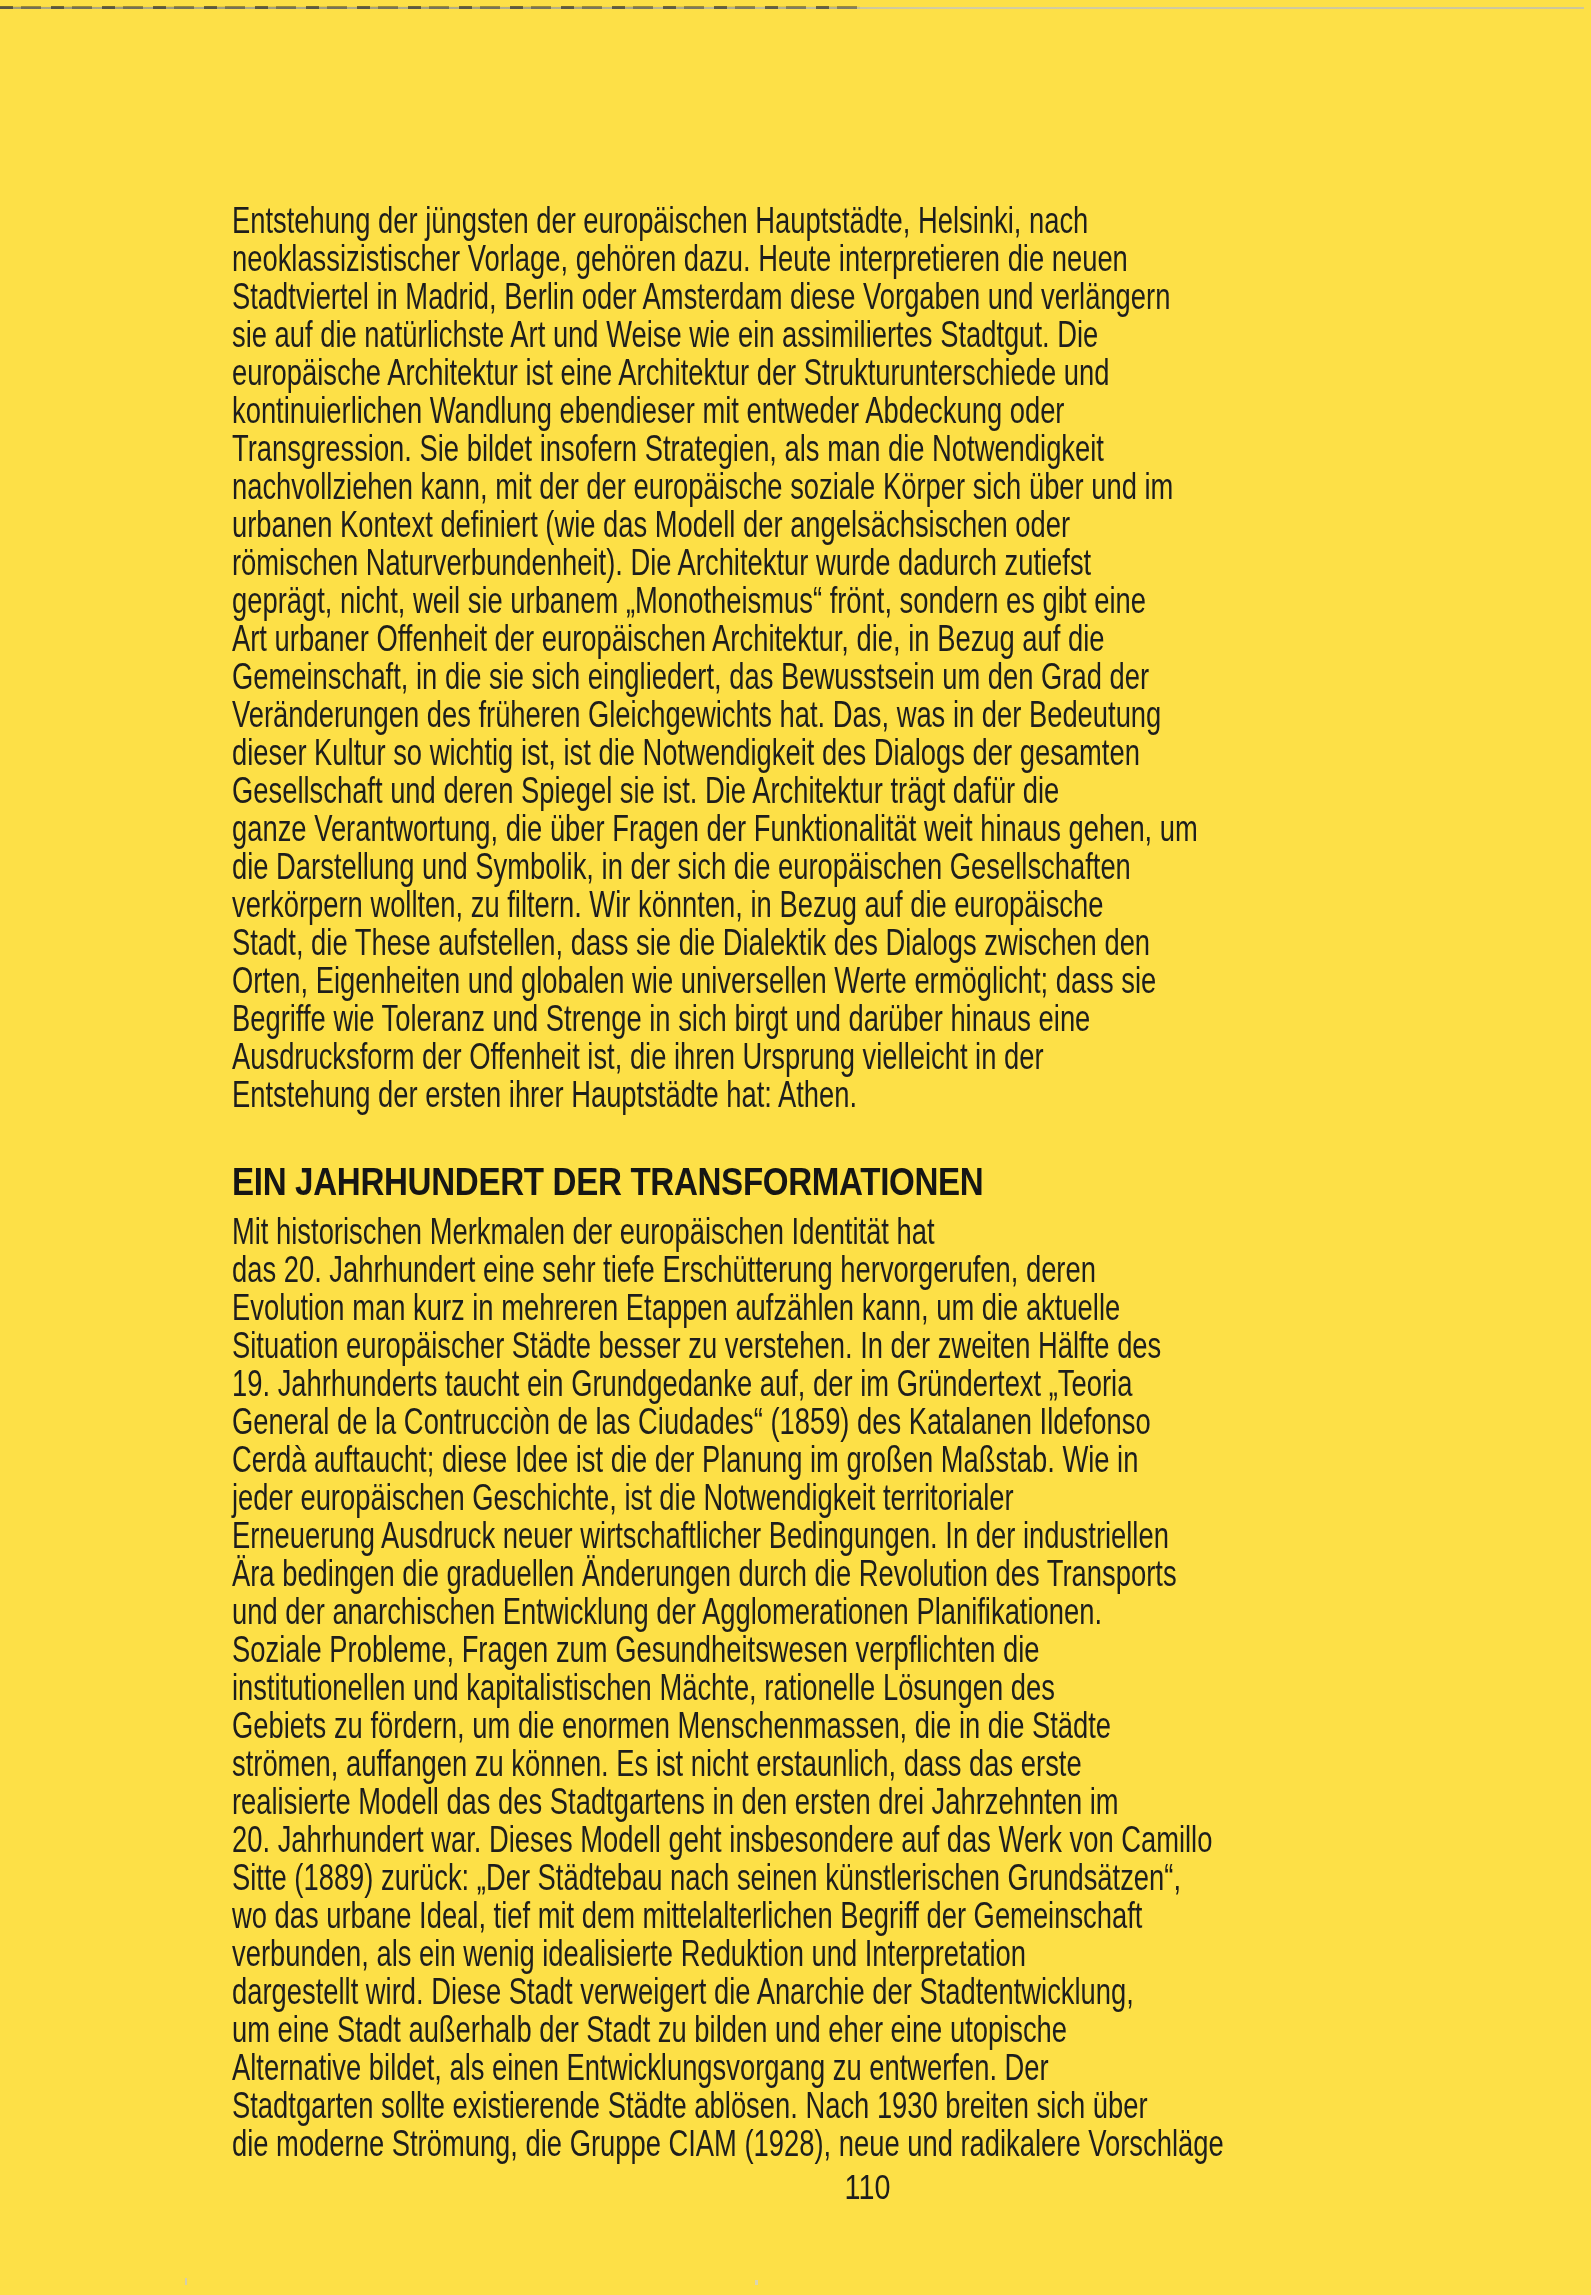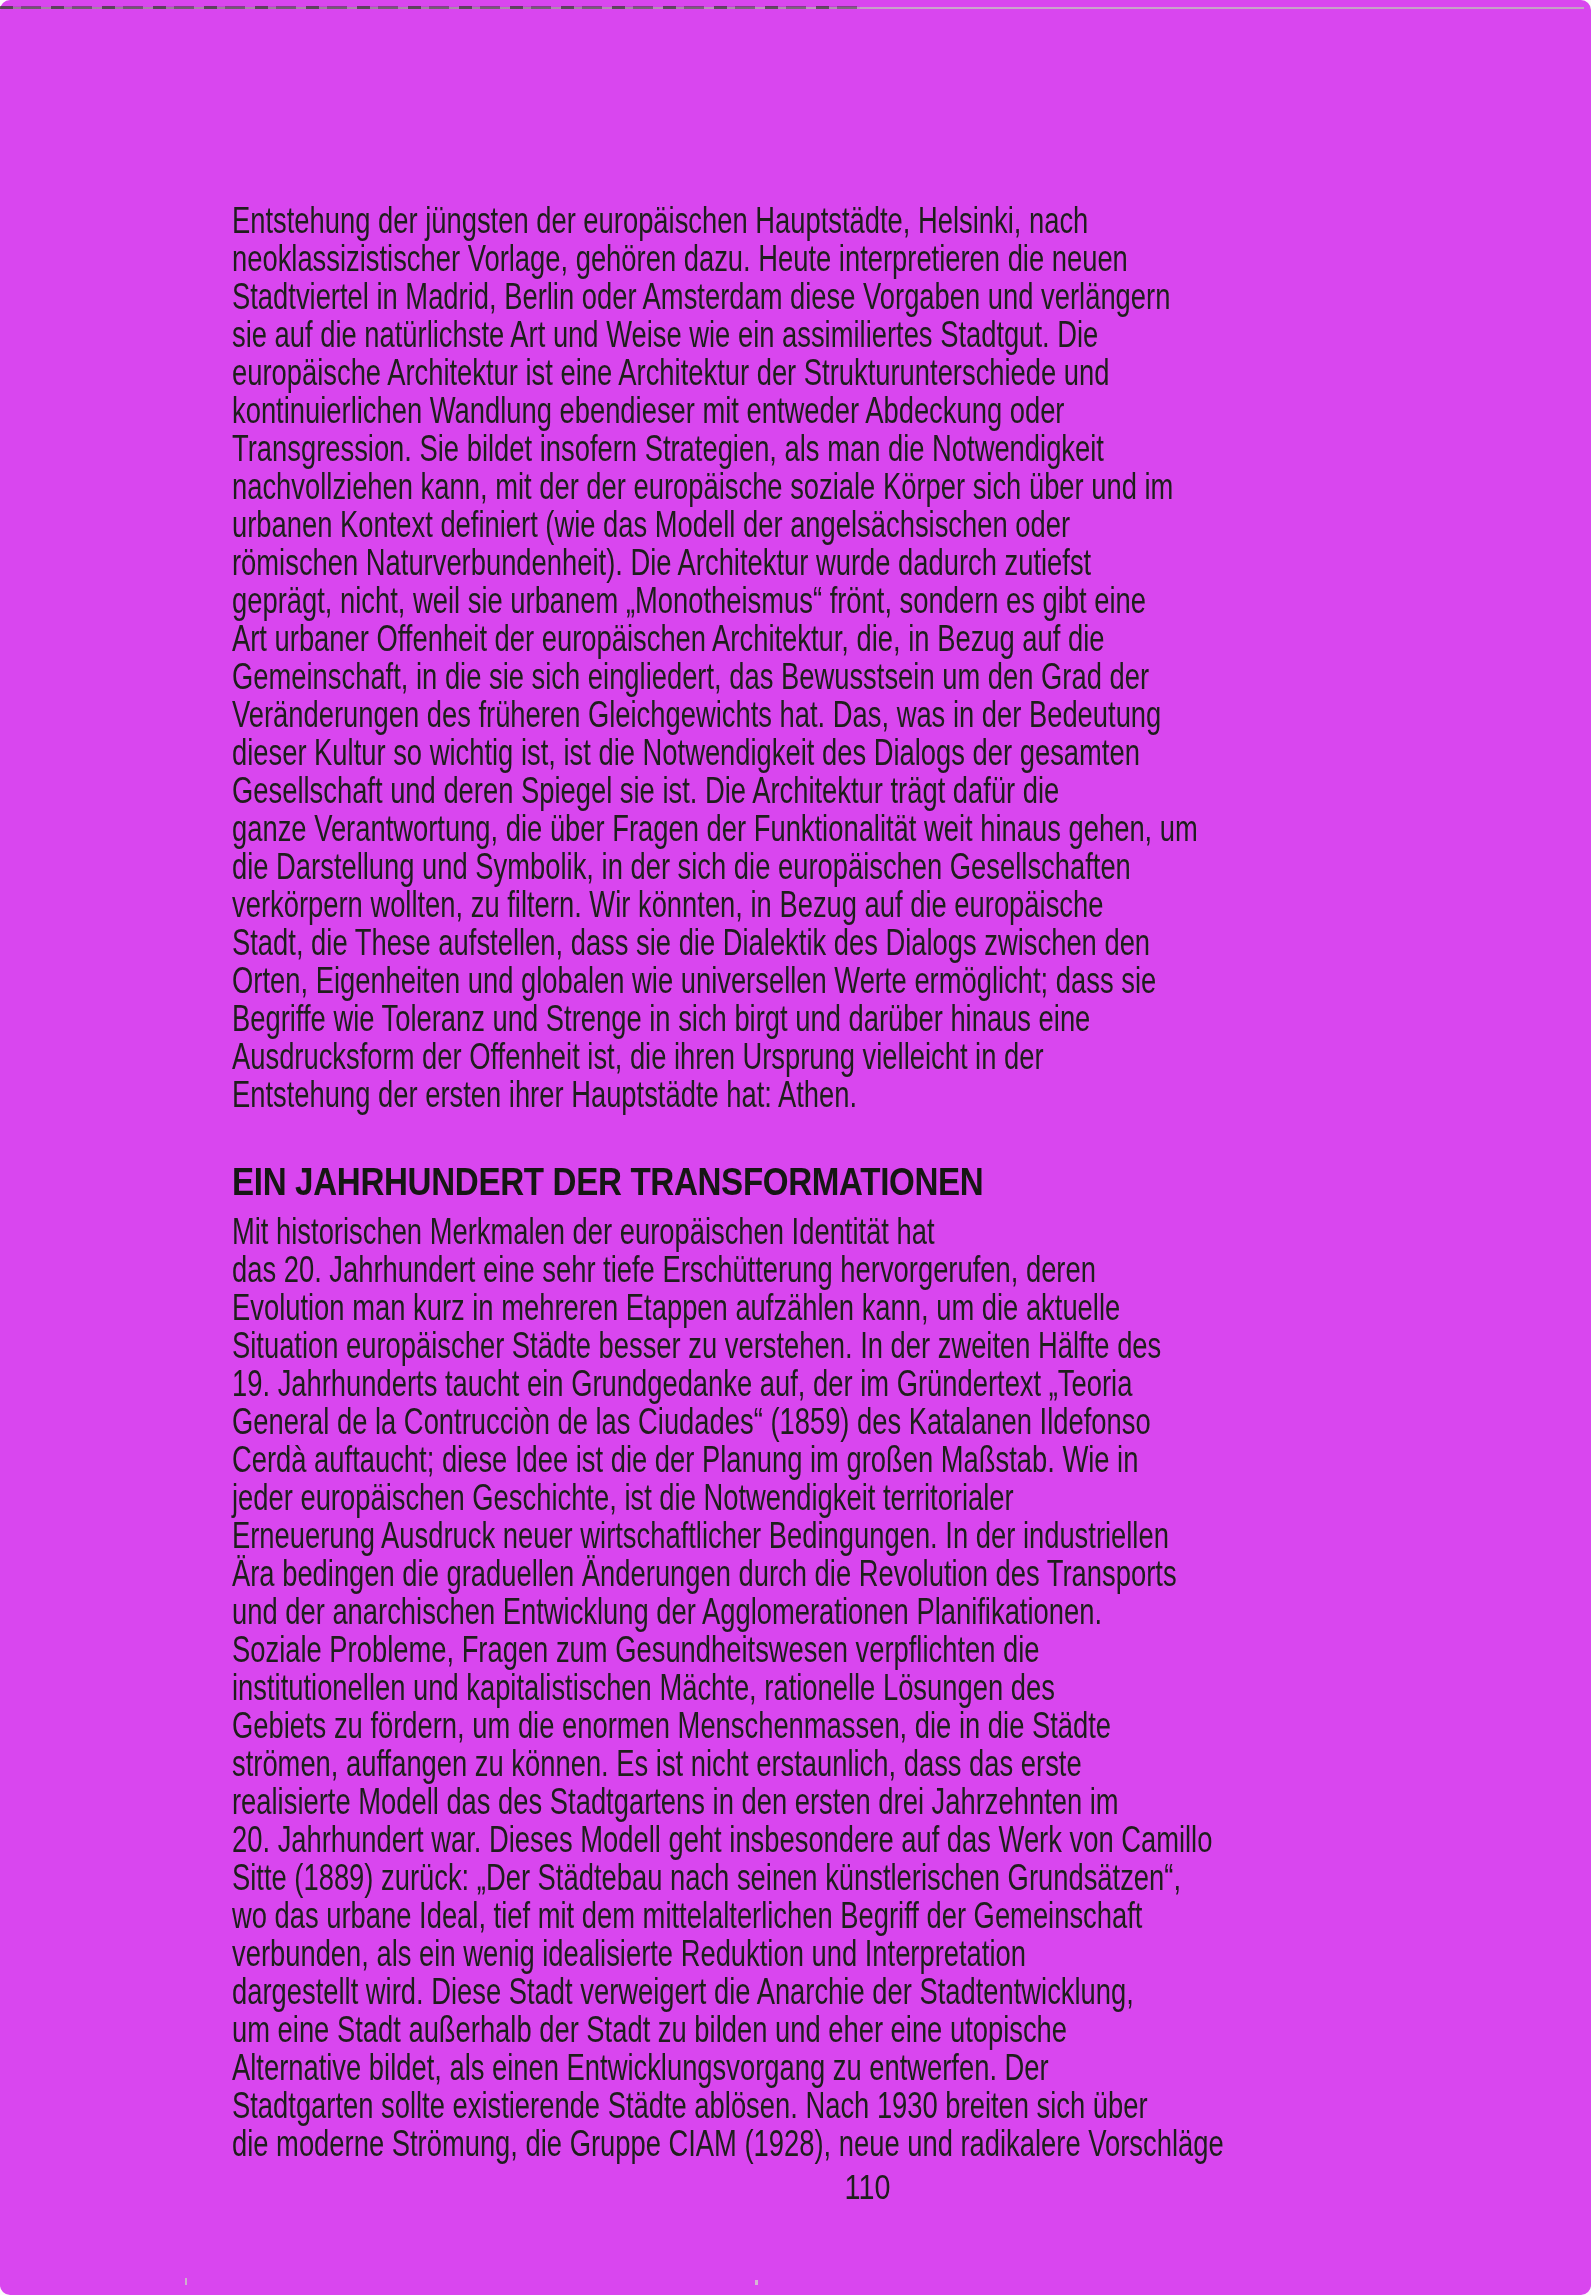--- a/index.html
+++ b/index.html
@@ -7,22 +7,21 @@
     padding: 0;
     width: 1592px;
     height: 2295px;
     overflow: hidden;
     background: #fbfbf9;
     font-family: "Liberation Sans", sans-serif;
   }
   .page {
     position: absolute;
     inset: 0;
-    background: #d946ef;
-    border-radius: 10px;
+    background: #fde047;
   }
   
   .scan-top-edge {
     position: absolute;
     top: 7.2px; left: 0;
     width: 1584px; height: 1.6px;
     background: linear-gradient(90deg, #9a9a93 0%, #a8a8a1 35%, #c6c6c0 60%, #bdbdb7 100%);
     opacity: .75;
   }
   .scan-top-dashes {

